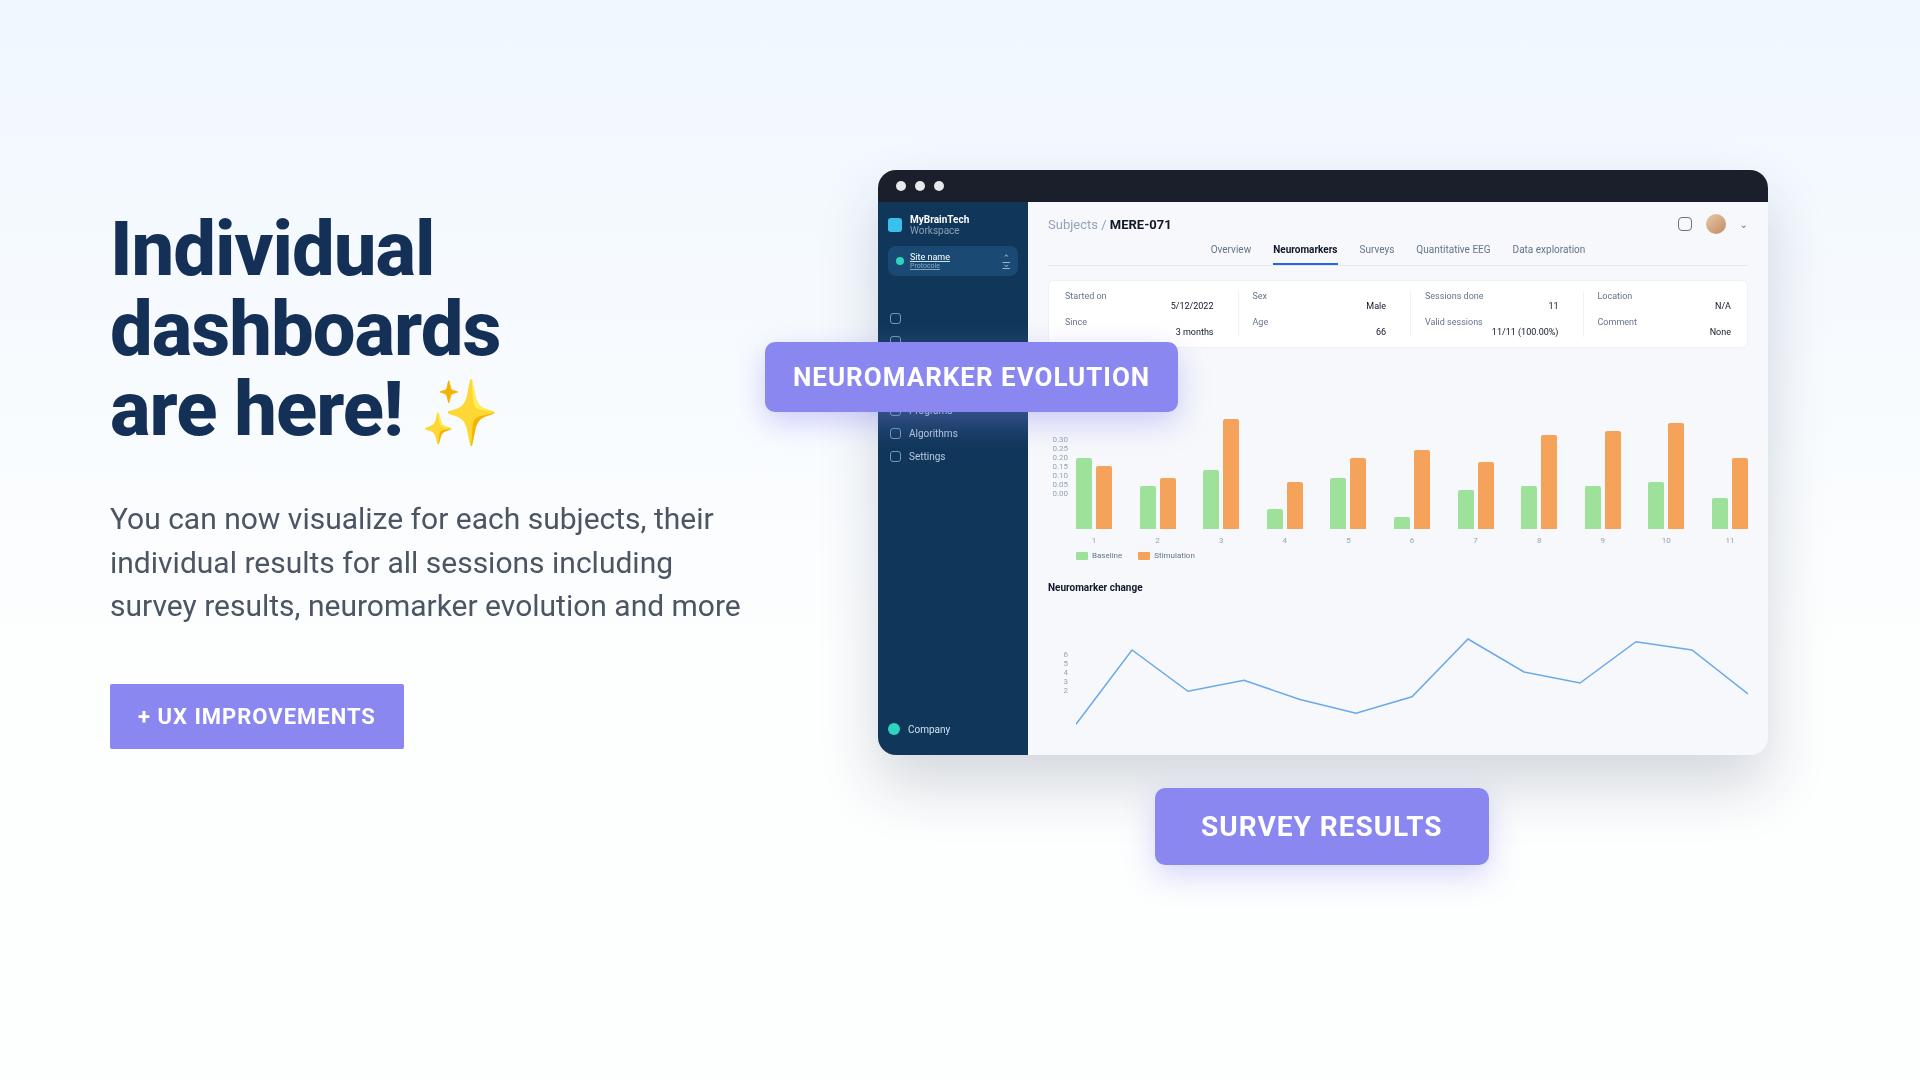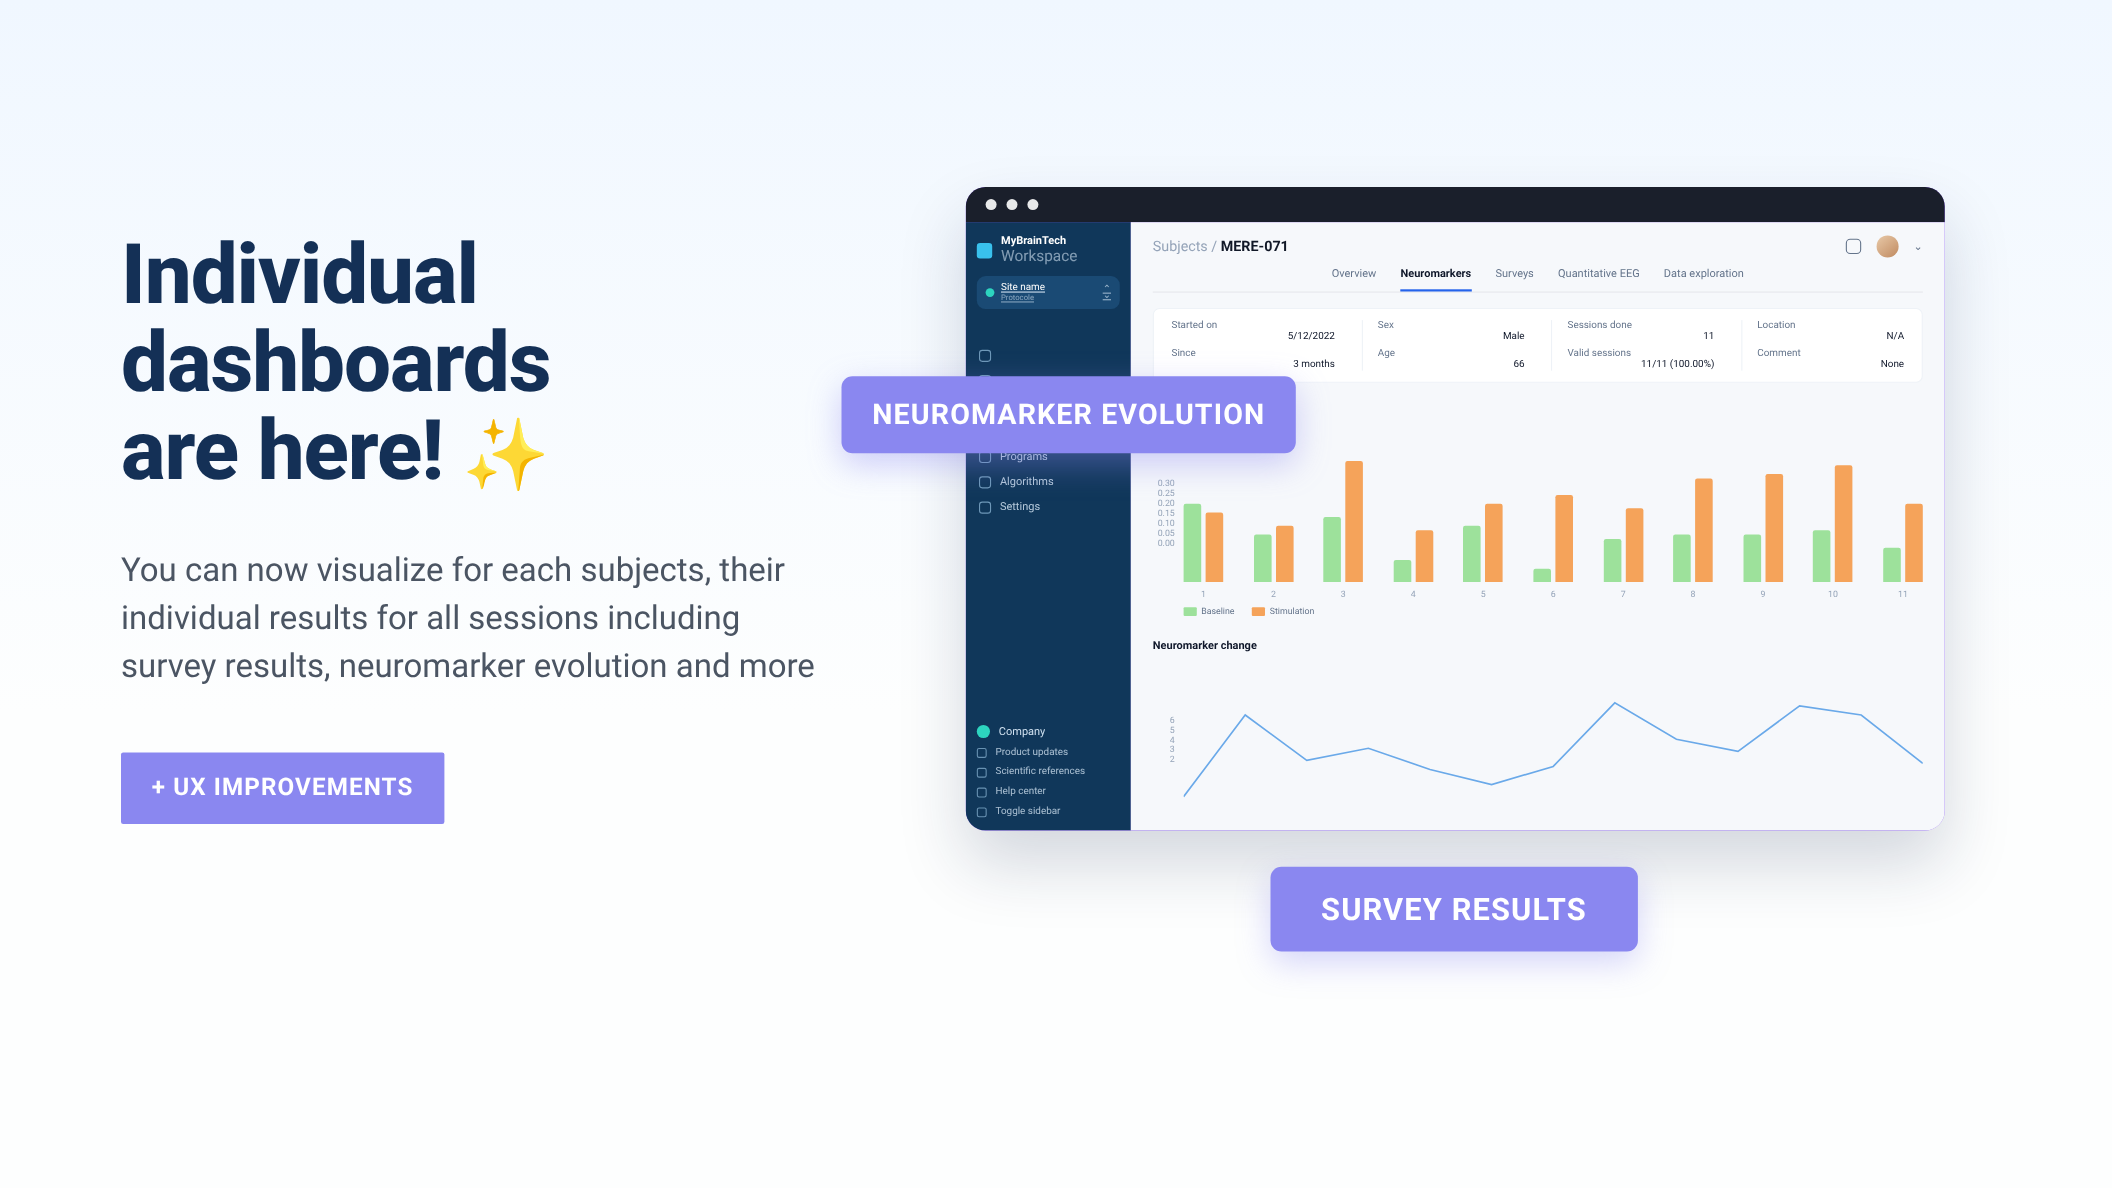--- a/index.html
+++ b/index.html
@@ -47,21 +47,21 @@
 
   
   .shot {
     position: absolute;
     left: 878px;
     top: 170px;
     width: 890px;
     height: 585px;
     border-radius: 18px;
     overflow: hidden;
-    background: #8b5cf6;
+    background: #fef9c3;
     box-shadow: 0 30px 60px rgba(20,40,80,.18);
   }
   .shot-bar {
     height: 32px;
     background: #1a1f2b;
     display: flex;
     align-items: center;
     padding-left: 18px;
     gap: 9px;
   }
@@ -74,21 +74,21 @@
     background: #10375a;
     color: #cfe0ef;
     font-size: 10px;
     padding: 12px 10px;
     display: flex;
     flex-direction: column;
   }
   .sb-brand { display:flex; gap:8px; align-items:center; margin-bottom:10px;}
   .sb-brand-ico { width:14px; height:14px; background:#39c1ed; border-radius:3px; }
   .sb-brand-txt .a { font-weight:700; color:#fff; font-size:10px;}
-  .sb-brand-txt .b { font-size:14px; opacity:.6;}
+  .sb-brand-txt .b { font-size:10px; opacity:.6;}
   .sb-site {
     background:#1a4a74; border-radius:8px; padding:6px 8px; margin-bottom:30px;
     display:flex; align-items:center; gap:6px;text-decoration:underline;
   }
   .sb-site .c { width:8px;height:8px;border-radius:50%;background:#2dd4bf;}
   .sb-site .t .a{font-size:9px;color:#fff;}
   .sb-site .t .b{font-size:7px;opacity:.6;}
   .sb-site .chev { margin-left:auto; font-size:9px; opacity:.7; display:flex; flex-direction:column; line-height:6px;}
   .sb-nav { display:flex; flex-direction:column; gap:10px; margin-top:6px;}
   .sb-item { display:flex; gap:8px; align-items:center; opacity:.85; padding:1px 2px;}
@@ -232,38 +232,20 @@
         <div class="sb-item">
             <span class="ico"></span>
             <span>Settings</span>
           </div>
       </div>
       <div class="sb-sec">
         <div class="sb-company">
           <div class="c"></div>
           <div>Company</div>
         </div>
-        <div class="sb-links">
-          <div>
-              <span class="ic"></span>
-              <span>Product updates</span>
-            </div>
-          <div>
-              <span class="ic"></span>
-              <span>Scientific references</span>
-            </div>
-          <div>
-              <span class="ic"></span>
-              <span>Help center</span>
-            </div>
-          <div>
-              <span class="ic"></span>
-              <span>Toggle sidebar</span>
-            </div>
-        </div>
       </div>
     </div>
 
     <div class="mp">
       <div class="mp-head">
         <div class="crumb">
           <span class="a">Subjects</span><span class="a"> / </span><span class="b">MERE-071</span>
         </div>
         <div class="mp-head-r">
           <div class="bell"></div>

